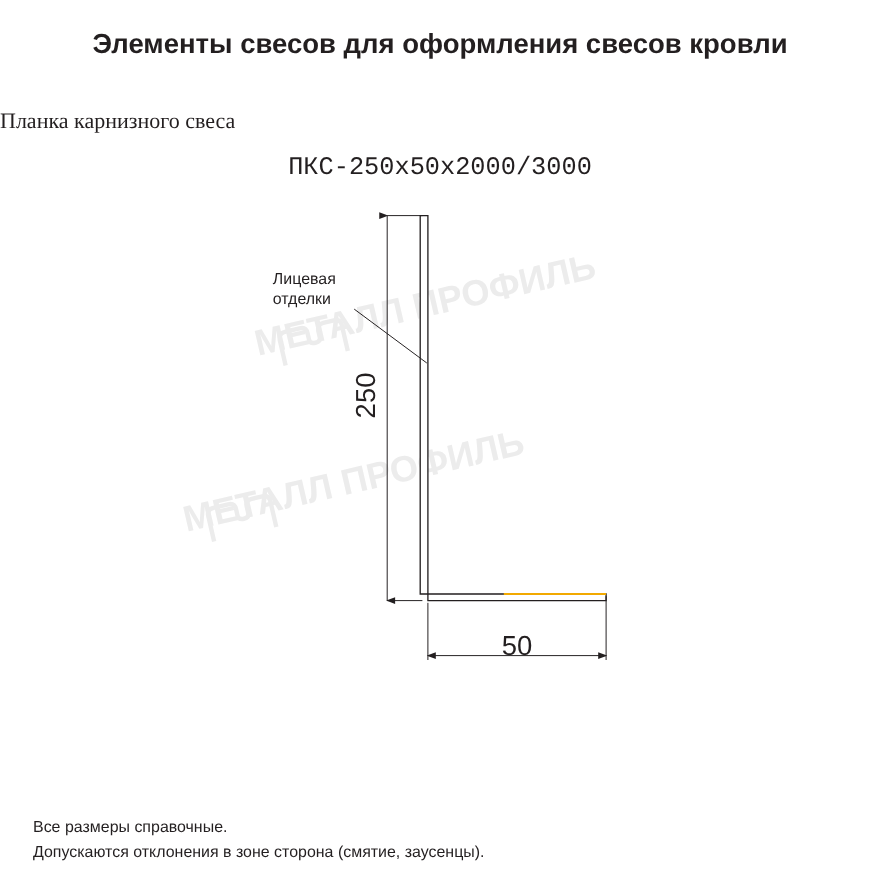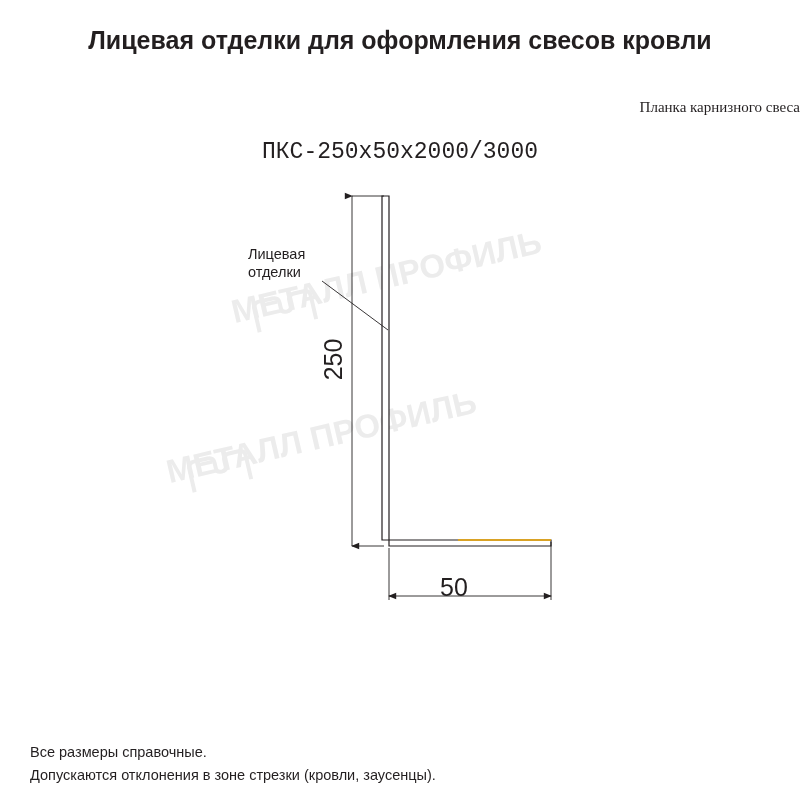--- a/index.html
+++ b/index.html
@@ -29,23 +29,23 @@
     font-size: 25px;
     font-weight: bold;
     letter-spacing: 0px;
     color: #231f20;
   }
   .subtitle1 {
     position: absolute;
     top: 99px;
     left: 0;
     width: 800px;
-    text-align: right;
+    text-align: left;
     font-family: "Liberation Serif", serif;
-    font-size: 15px;
+    font-size: 20px;
     color: #231f20;
   }
   .subtitle2 {
     position: absolute;
     top: 139px;
     left: 0;
     width: 800px;
     text-align: center;
     font-family: Liberation Mono, monospace;
     font-size: 23px;
@@ -101,41 +101,42 @@
     font-family: "Liberation Sans", sans-serif;
     color: #231f20;
     transform: rotate(-90deg);
     transform-origin: center center;
   }
   .dim-50 {
     position: absolute;
     top: 573px;
     left: 440px;
     width: 60px;
+    text-align: center;
     font-size: 25px;
     color: #231f20;
   }
   .footnotes {
     position: absolute;
     left: 30px;
     top: 741px;
     font-size: 14.5px;
     line-height: 23px;
     color: #231f20;
   }
   .footnotes div {
     white-space: nowrap;
   }
 </style>
 </head>
 <body>
 
 <div class="page">
 
-  <div class="title">Лицевая отделки для оформления свесов кровли</div>
+  <div class="title">Элементы свесов для оформления свесов кровли</div>
   <div class="subtitle1">Планка карнизного свеса</div>
   <div class="subtitle2">ПКС-250x50x2000/3000</div>
 
   <div class="watermark wm1">МЕТАЛЛ ПРОФИЛЬ</div>
   <div class="watermark wm2">МЕТАЛЛ ПРОФИЛЬ</div>
 
   <svg class="wm-logo" style="top:288px; left:250px;" width="70" height="50" viewBox="0 0 70 50">
     <g transform="rotate(-13 35 25)">
       <path d="M6 38 L6 14 Q6 8 13 8 L26 8 Q32 8 32 14 L32 20 Q32 24 37 24 Q42 24 42 20 L42 14 Q42 8 48 8 L58 8 Q64 8 64 14 L64 38" fill="none" stroke="#ececec" stroke-width="4"></path>
     </g>
@@ -188,16 +189,16 @@
   <div class="label-lic">
     <div>Лицевая</div>
     <div>отделки</div>
   </div>
 
   <div class="dim-250">250</div>
   <div class="dim-50">50</div>
 
   <div class="footnotes">
     <div>Все размеры справочные.</div>
-    <div>Допускаются отклонения в зоне стрезки (кровли, заусенцы).</div>
+    <div>Допускаются отклонения в зоне сторона (смятие, заусенцы).</div>
   </div>
 
 </div>
 
 </body></html>

